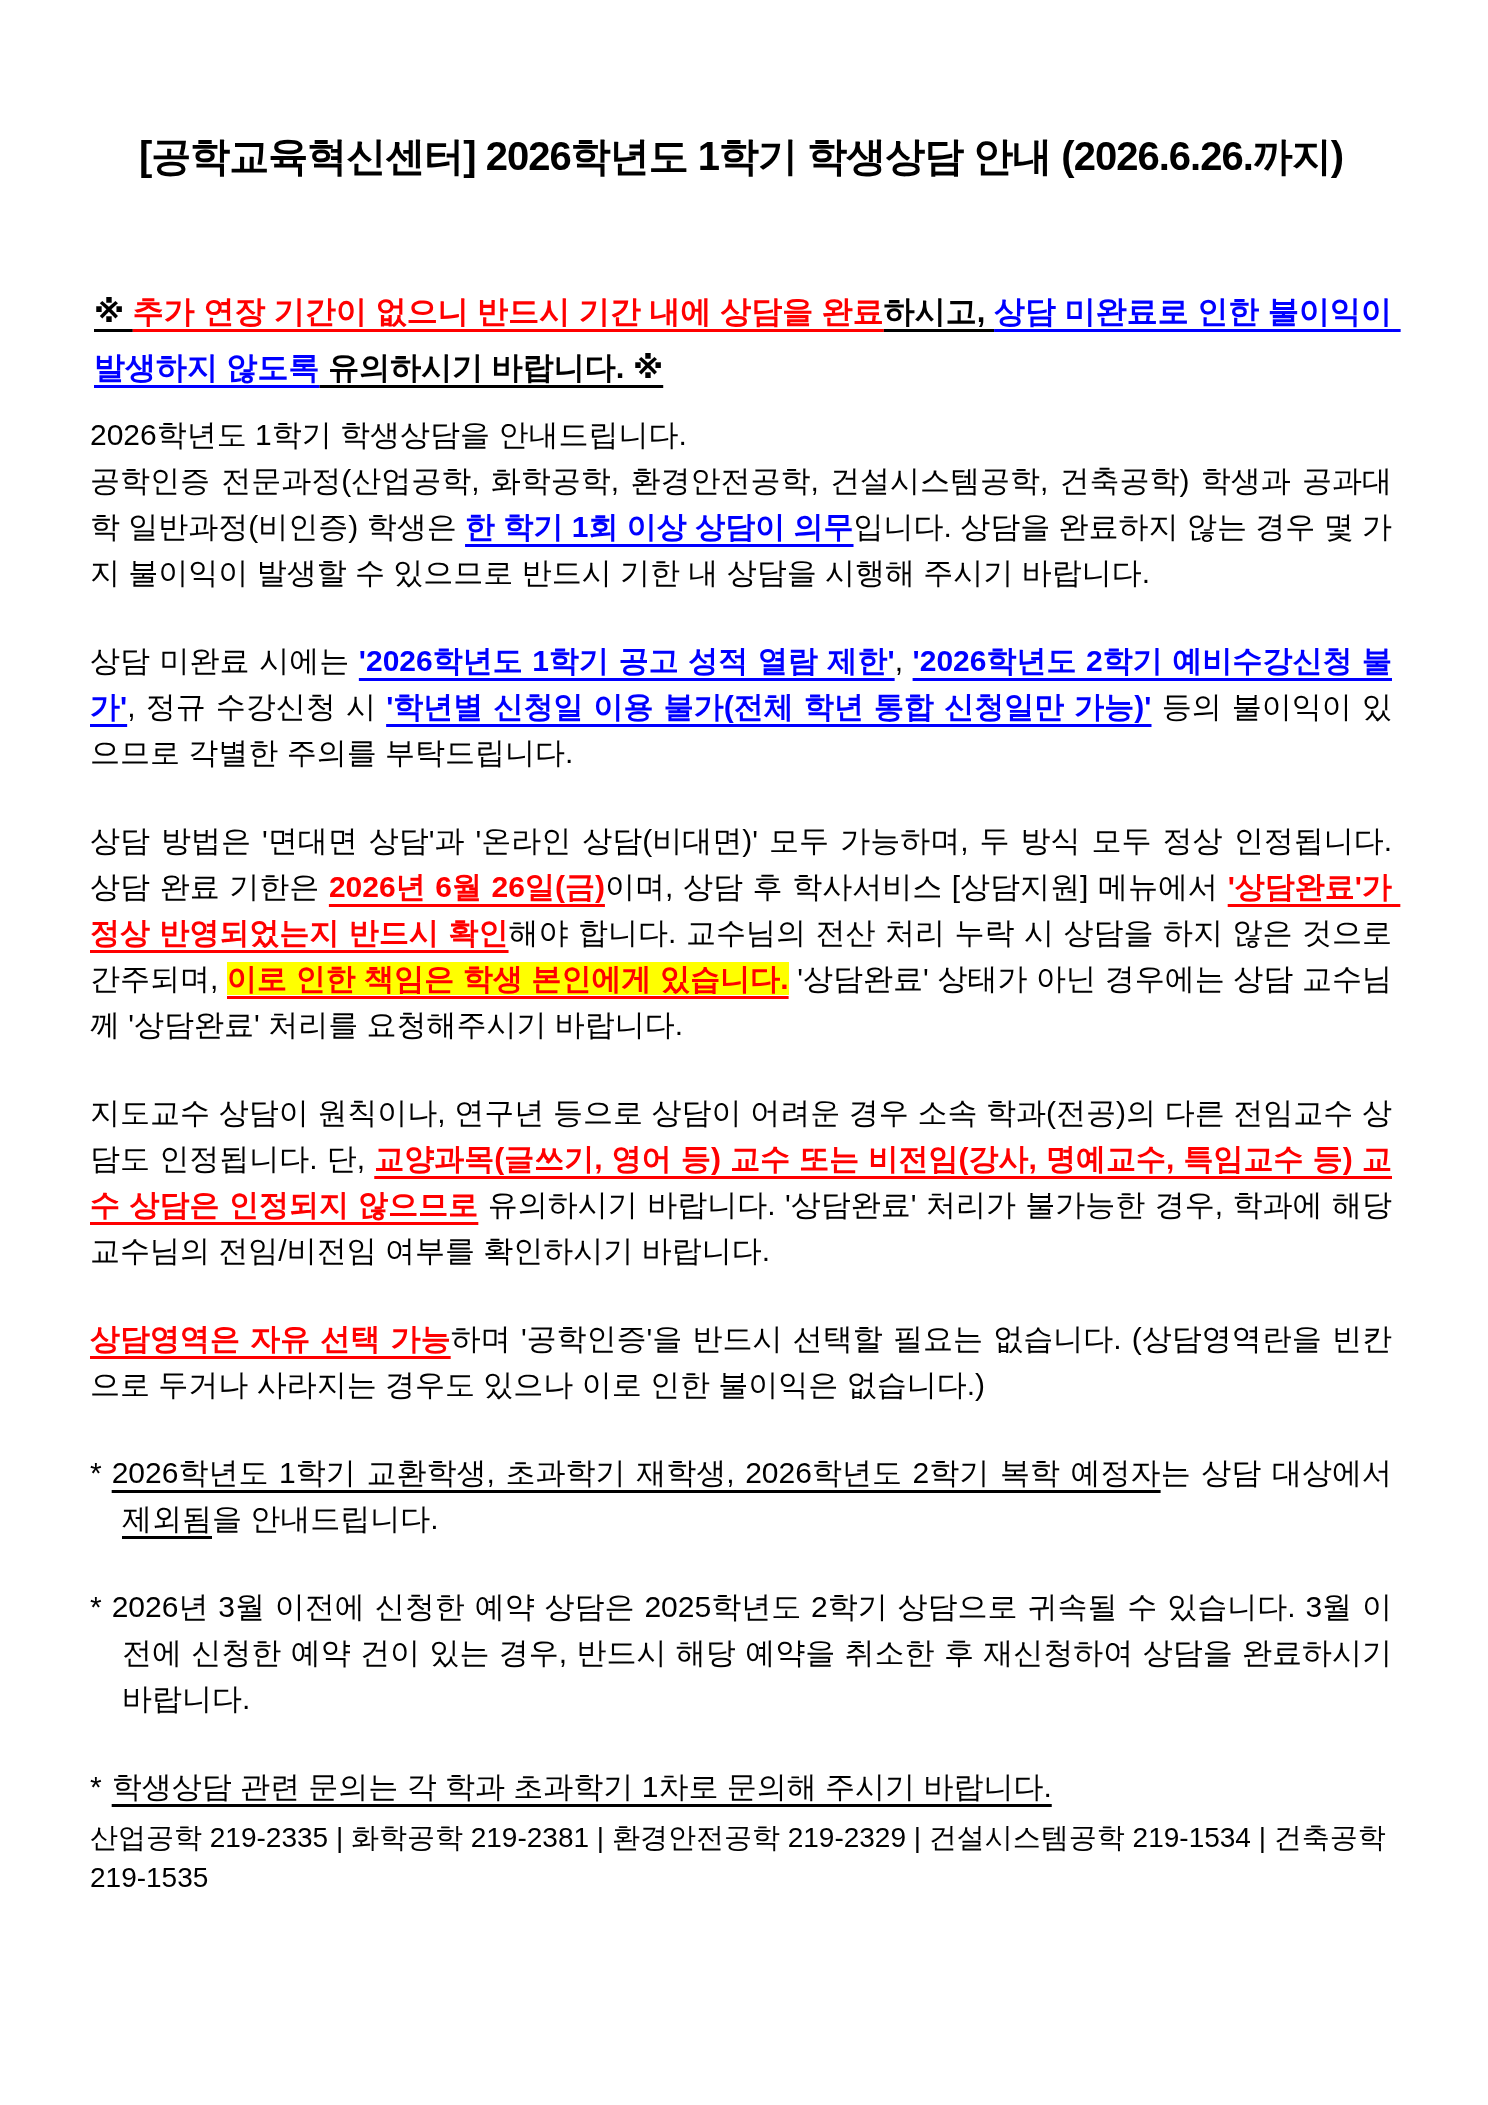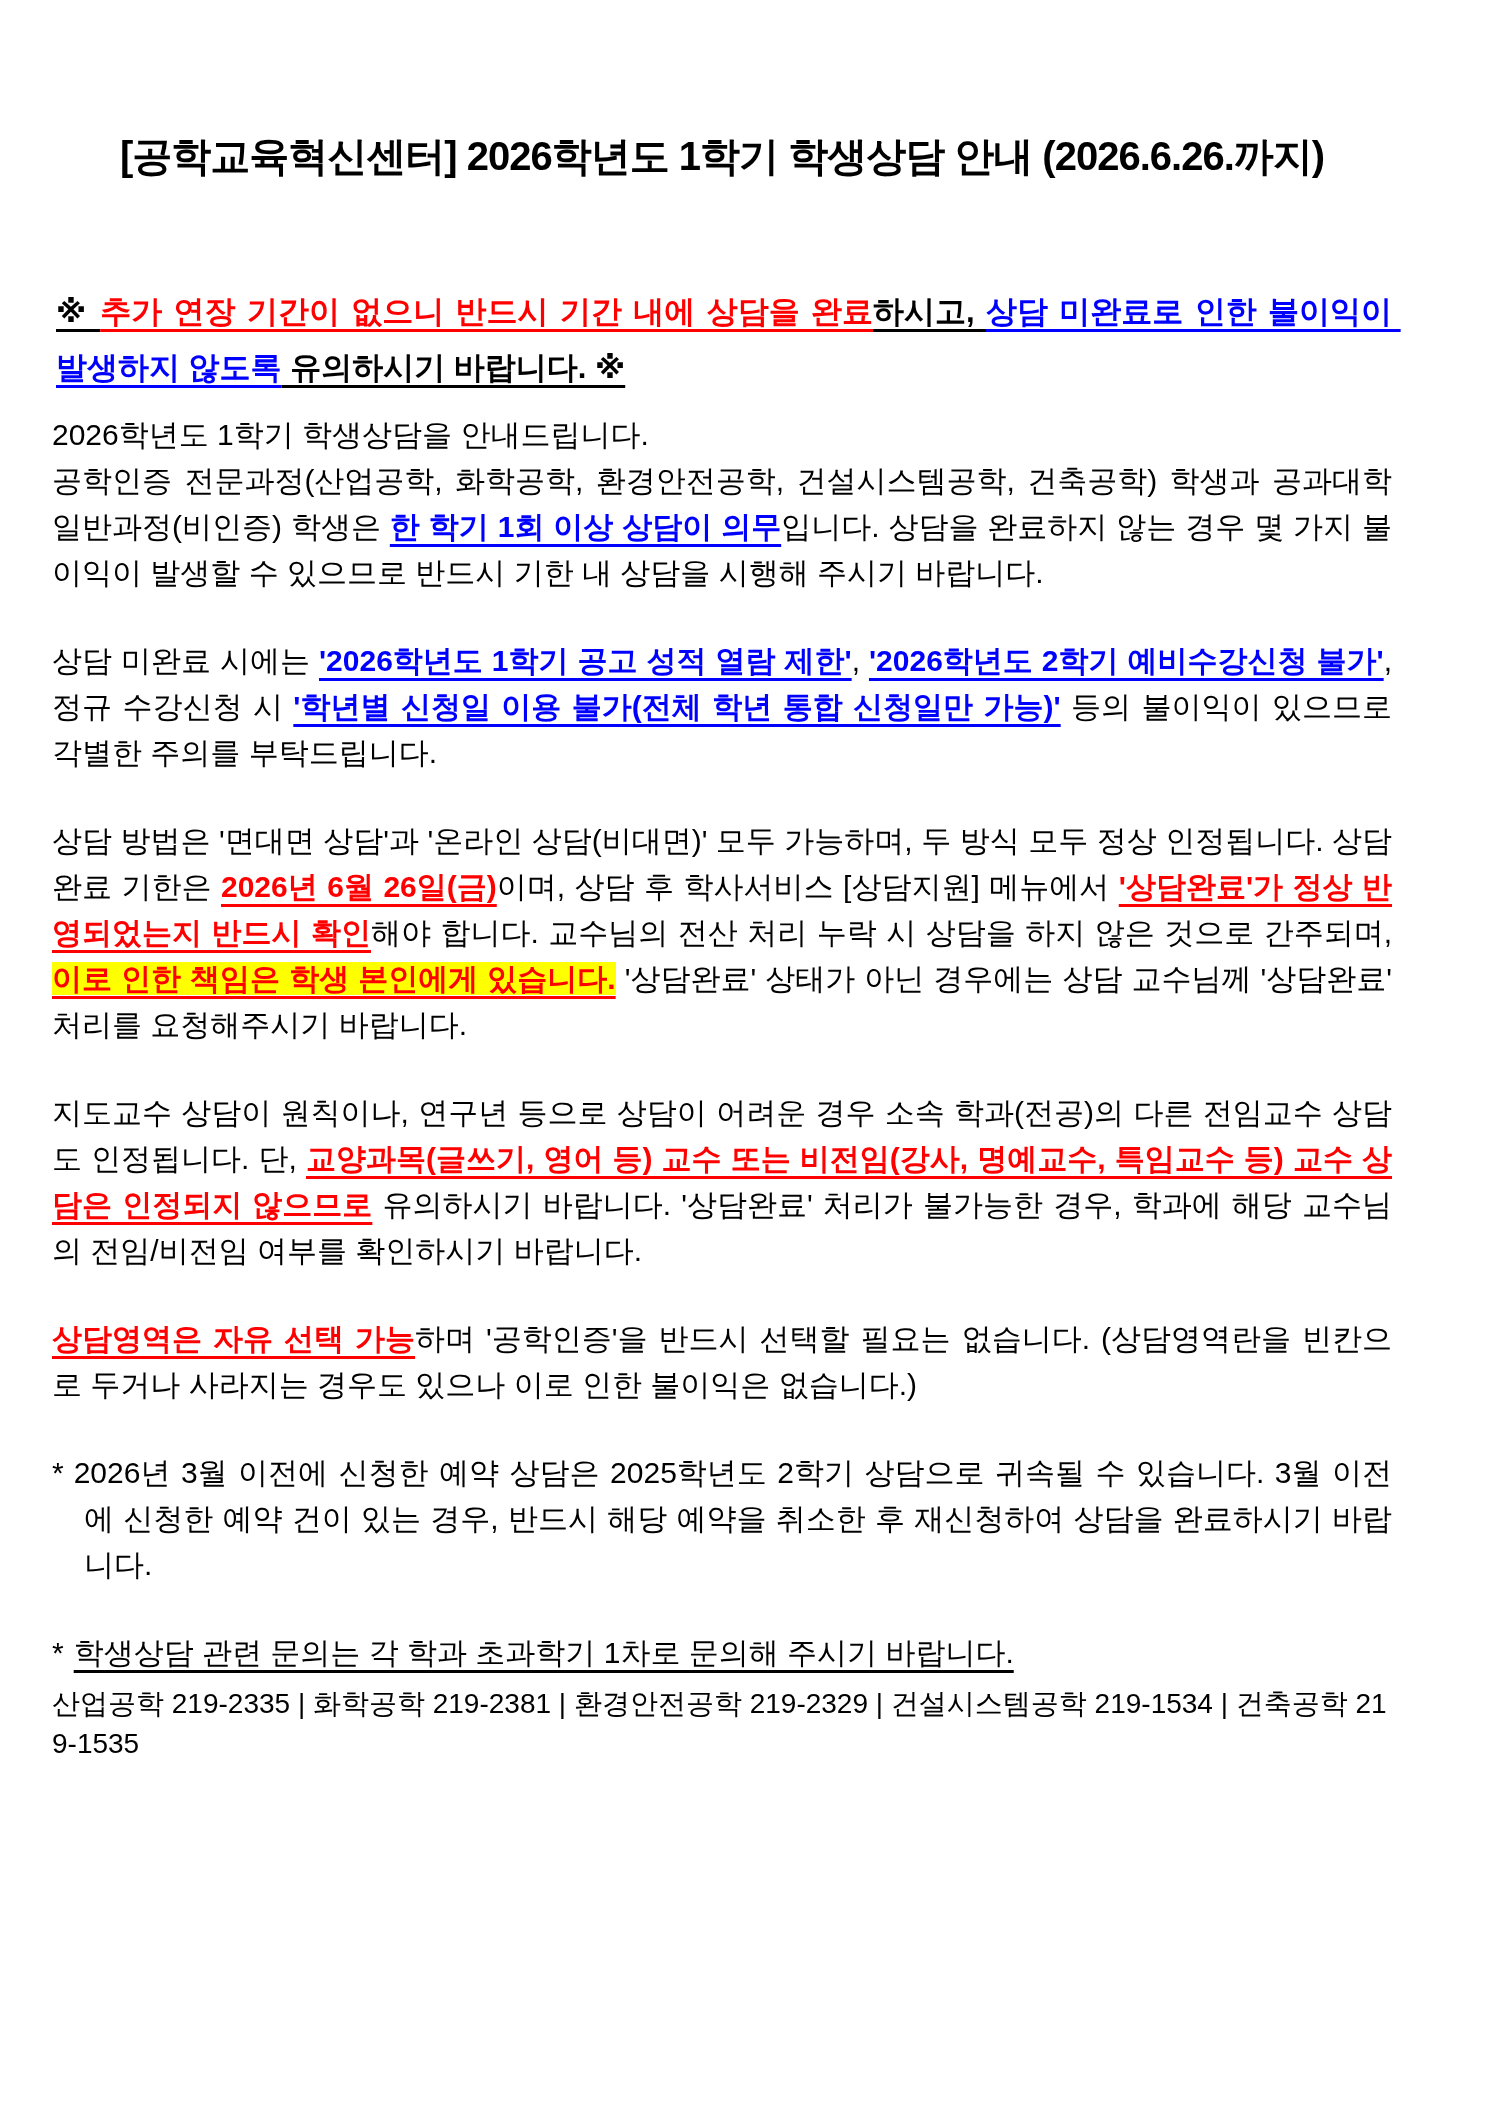--- a/index.html
+++ b/index.html
@@ -1,18 +1,18 @@
 <!DOCTYPE html>
 <html lang="ko" style="--red: #ff0000; --blue: #0000ff; --hl: #ffff00;"><head>
 <meta charset="utf-8">
 <style>
   html,body{margin:0;padding:0;background:#ffffff;}
   .page{
     width:1488px;height:2105px;box-sizing:border-box;overflow:hidden;
-    padding:132px 96px 40px 52px;background:#ffffff;color:#000000;
+    padding:132px 96px 40px 90px;background:#ffffff;color:#000000;
     font-family:"Liberation Sans","DejaVu Sans",sans-serif;
   }
   .title{
     font-size:40px;font-weight:700;text-align:center;
     margin:0 0 104px 0;letter-spacing:-1px;line-height:1.2;
   }
   .notice{
     font-size:31px;font-weight:700;line-height:1.8;
     text-align:justify;word-break:break-all;margin:0 0 16px 4px;
   }
@@ -50,19 +50,20 @@
   <p class="para"><span class="seg">상담 미완료 시에는 </span><span class="seg c-blue u b">'2026학년도 1학기 공고 성적 열람 제한'</span><span class="seg">, </span><span class="seg c-blue u b">'2026학년도 2학기 예비수강신청 불가'</span><span class="seg">, 정규 수강신청 시 </span><span class="seg c-blue u b">'학년별 신청일 이용 불가(전체 학년 통합 신청일만 가능)'</span><span class="seg"> 등의 불이익이 있으므로 각별한 주의를 부탁드립니다.</span></p>
 
   <p class="para"><span class="seg">상담 방법은 '면대면 상담'과 '온라인 상담(비대면)' 모두 가능하며, 두 방식 모두 정상 인정됩니다. 상담 완료 기한은 </span><span class="seg c-red u b">2026년 6월 26일(금)</span><span class="seg">이며, 상담 후 학사서비스 [상담지원] 메뉴에서 </span><span class="seg c-red u b">'상담완료'가 정상 반영되었는지 반드시 확인</span><span class="seg">해야 합니다. 교수님의 전산 처리 누락 시 상담을 하지 않은 것으로 간주되며, </span><span class="seg c-red u b hl">이로 인한 책임은 학생 본인에게 있습니다.</span><span class="seg"> '상담완료' 상태가 아닌 경우에는 상담 교수님께 '상담완료' 처리를 요청해주시기 바랍니다.</span></p>
 
   <p class="para"><span class="seg">지도교수 상담이 원칙이나, 연구년 등으로 상담이 어려운 경우 소속 학과(전공)의 다른 전임교수 상담도 인정됩니다. 단, </span><span class="seg c-red u b">교양과목(글쓰기, 영어 등) 교수 또는 비전임(강사, 명예교수, 특임교수 등) 교수 상담은 인정되지 않으므로</span><span class="seg"> 유의하시기 바랍니다. '상담완료' 처리가 불가능한 경우, 학과에 해당 교수님의 전임/비전임 여부를 확인하시기 바랍니다.</span></p>
 
   <p class="para"><span class="seg c-red u b">상담영역은 자유 선택 가능</span><span class="seg">하며 '공학인증'을 반드시 선택할 필요는 없습니다. (상담영역란을 빈칸으로 두거나 사라지는 경우도 있으나 이로 인한 불이익은 없습니다.)</span></p>
 
 
   <div>
+    <p class="bullet"><span class="marker">*</span><span><span class="seg u">2026학년도 1학기 교환학생, 초과학기 재학생, 2026학년도 2학기 복학 예정자</span><span class="seg">는 상담 대상에서 </span><span class="seg u">제외됨</span><span class="seg">을 안내드립니다.</span></span></p>
     <p class="bullet"><span class="marker">*</span><span><span class="seg">2026년 3월 이전에 신청한 예약 상담은 2025학년도 2학기 상담으로 귀속될 수 있습니다. 3월 이전에 신청한 예약 건이 있는 경우, 반드시 해당 예약을 취소한 후 재신청하여 상담을 완료하시기 바랍니다.</span></span></p>
     <p class="bullet"><span class="marker">*</span><span><span class="seg u">학생상담 관련 문의는 각 학과 초과학기 1차로 문의해 주시기 바랍니다.</span></span></p>
   </div>
 
   <p class="contacts">산업공학 219-2335 | 화학공학 219-2381 | 환경안전공학 219-2329 | 건설시스템공학 219-1534 | 건축공학 219-1535</p>
 
 </div>
 
 </body></html>

